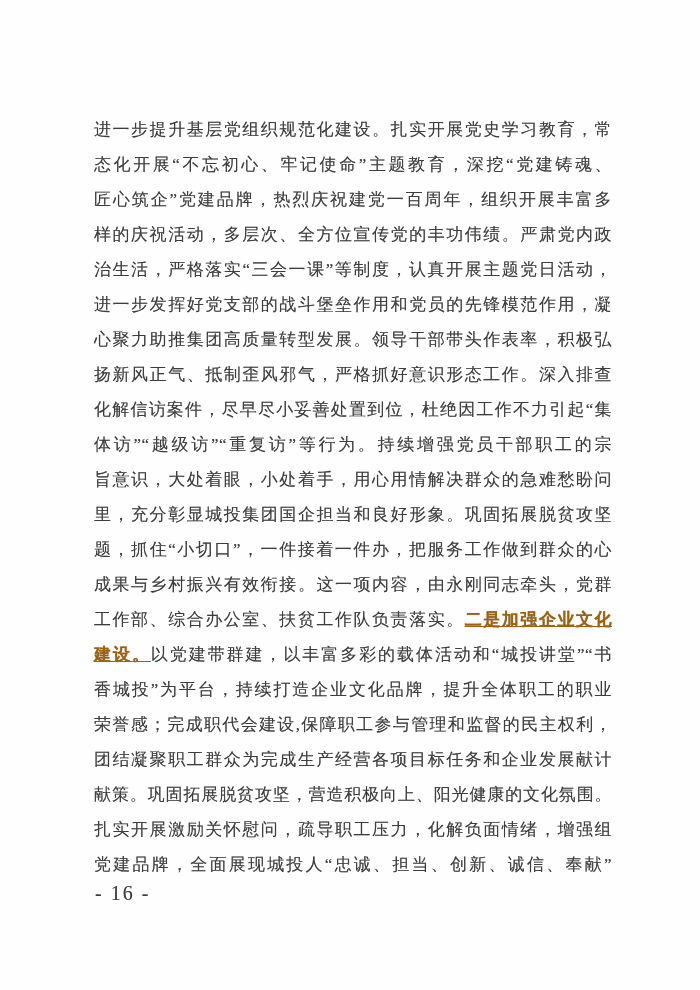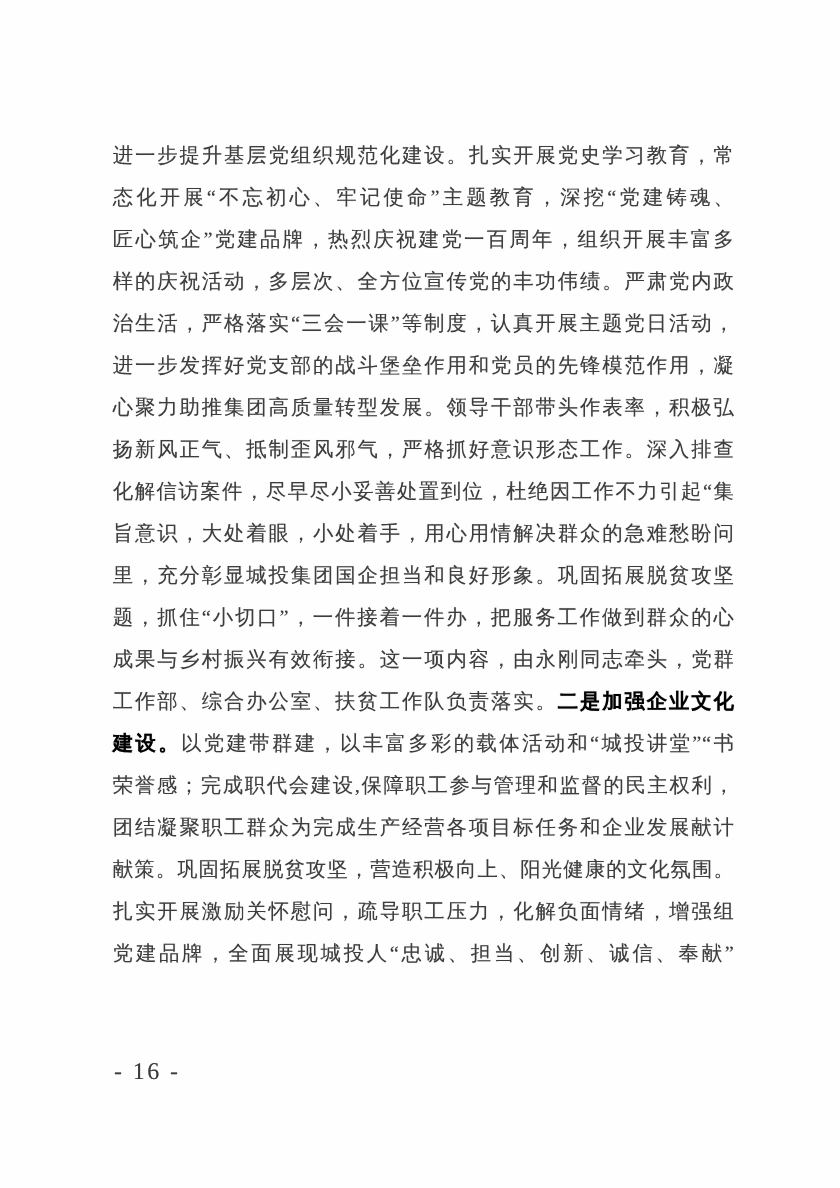--- a/index.html
+++ b/index.html
@@ -29,22 +29,23 @@
     text-align-last: justify;
     text-justify: inter-ideograph;
     letter-spacing: 0.5px;
     text-shadow: 0 0 0.6px rgba(70,70,70,0.45);
   }
 
   .text-line .seg { display: inline; }
 
   .text-line .bold {
     font-weight: 700;
-    color: #000000;
+    color: #a16207;
     text-shadow: 0 0 0.7px rgba(30,30,30,0.6);
+    text-decoration: underline;
   }
 
   .page-number {
     position: absolute;
     left: 95px; top: 882px;
     font-size: 20px;
     line-height: 22px;
     color: #3a3a3a;
     letter-spacing: 2px;
     text-shadow: 0 0 0.5px rgba(70,70,70,0.4);
@@ -57,26 +58,28 @@
   <div class="content">
       <div class="text-line"><span class="seg">进一步提升基层党组织规范化建设。扎实开展党史学习教育，常</span></div>
       <div class="text-line"><span class="seg">态化开展“不忘初心、牢记使命”主题教育，深挖“党建铸魂、</span></div>
       <div class="text-line"><span class="seg">匠心筑企”党建品牌，热烈庆祝建党一百周年，组织开展丰富多</span></div>
       <div class="text-line"><span class="seg">样的庆祝活动，多层次、全方位宣传党的丰功伟绩。严肃党内政</span></div>
       <div class="text-line"><span class="seg">治生活，严格落实“三会一课”等制度，认真开展主题党日活动，</span></div>
       <div class="text-line"><span class="seg">进一步发挥好党支部的战斗堡垒作用和党员的先锋模范作用，凝</span></div>
       <div class="text-line"><span class="seg">心聚力助推集团高质量转型发展。领导干部带头作表率，积极弘</span></div>
       <div class="text-line"><span class="seg">扬新风正气、抵制歪风邪气，严格抓好意识形态工作。深入排查</span></div>
       <div class="text-line"><span class="seg">化解信访案件，尽早尽小妥善处置到位，杜绝因工作不力引起“集</span></div>
+      <div class="text-line"><span class="seg">体访”“越级访”“重复访”等行为。持续增强党员干部职工的宗</span></div>
       <div class="text-line"><span class="seg">旨意识，大处着眼，小处着手，用心用情解决群众的急难愁盼问</span></div>
       <div class="text-line"><span class="seg">里，充分彰显城投集团国企担当和良好形象。巩固拓展脱贫攻坚</span></div>
       <div class="text-line"><span class="seg">题，抓住“小切口”，一件接着一件办，把服务工作做到群众的心</span></div>
       <div class="text-line"><span class="seg">成果与乡村振兴有效衔接。这一项内容，由永刚同志牵头，党群</span></div>
       <div class="text-line"><span class="seg">工作部、综合办公室、扶贫工作队负责落实。</span><span class="seg bold">二是加强企业文化</span></div>
       <div class="text-line"><span class="seg bold">建设。</span><span class="seg">以党建带群建，以丰富多彩的载体活动和“城投讲堂”“书</span></div>
+      <div class="text-line"><span class="seg">香城投”为平台，持续打造企业文化品牌，提升全体职工的职业</span></div>
       <div class="text-line"><span class="seg">荣誉感；完成职代会建设,保障职工参与管理和监督的民主权利，</span></div>
       <div class="text-line"><span class="seg">团结凝聚职工群众为完成生产经营各项目标任务和企业发展献计</span></div>
       <div class="text-line"><span class="seg">献策。巩固拓展脱贫攻坚，营造积极向上、阳光健康的文化氛围。</span></div>
       <div class="text-line"><span class="seg">扎实开展激励关怀慰问，疏导职工压力，化解负面情绪，增强组</span></div>
       <div class="text-line"><span class="seg">党建品牌，全面展现城投人“忠诚、担当、创新、诚信、奉献”</span></div>
     </div>
   <div class="page-number">- 16 -</div>
 </div>
 
 </body></html>

